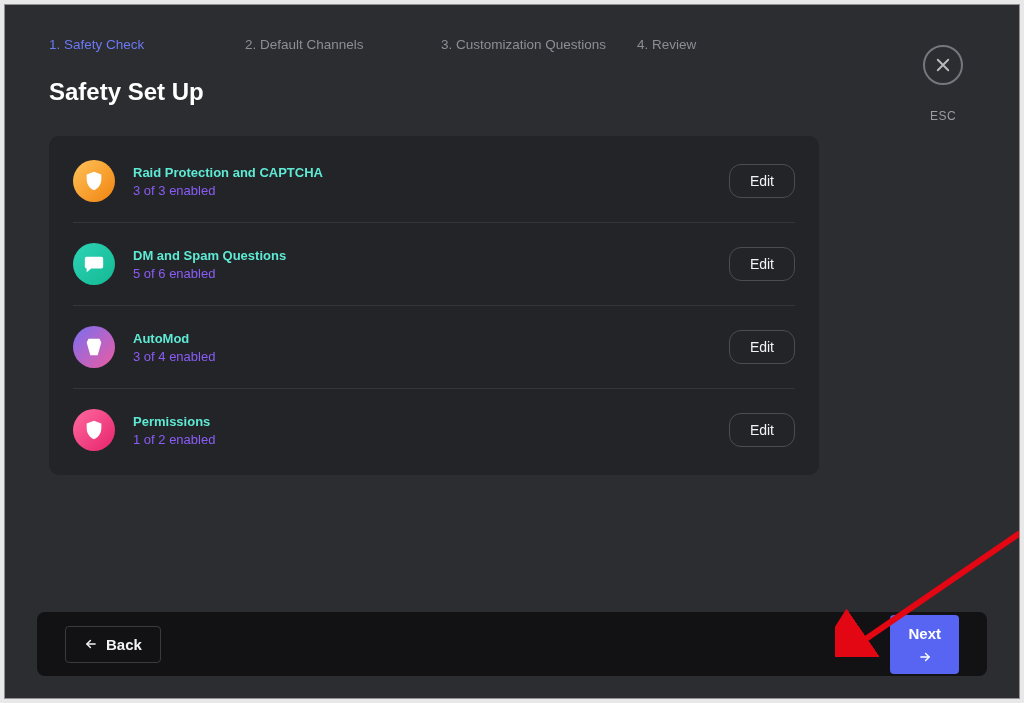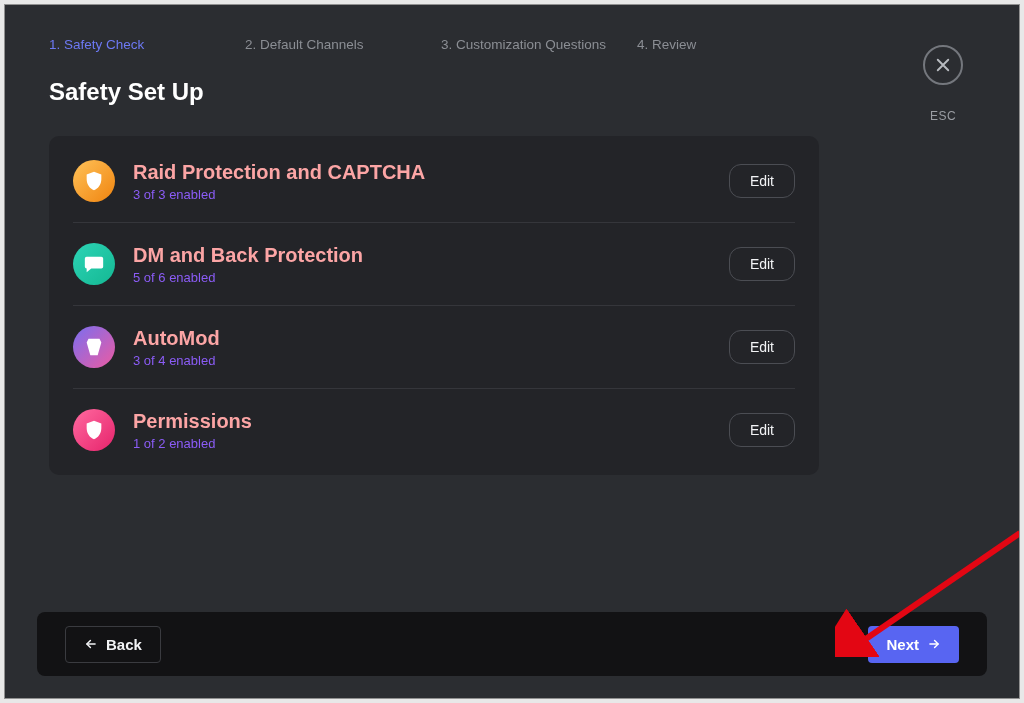--- a/index.html
+++ b/index.html
@@ -85,21 +85,21 @@
   }
   .row + .row { border-top: 1px solid #35363b; }
   .icon-circle {
     width: 42px; height: 42px;
     border-radius: 50%;
     display: flex; align-items: center; justify-content: center;
     flex: 0 0 42px;
   }
   .icon-circle svg { width: 22px; height: 22px; fill: #fff; }
   .row-text { flex: 1; display: flex; flex-direction: column; gap: 3px; }
-  .row-title { font-size: 20px; font-weight: 700; color: #fca5a5; }
+  .row-title { font-size: 13px; font-weight: 700; color: #5eead4; }
   .row-sub { font-size: 13px; color: #8b5cf6; }
   .edit-btn {
     background: transparent;
     color: #f2f3f5;
     border: 1px solid #4b4d53;
     border-radius: 12px;
     padding: 8px 20px;
     font-size: 14px;
     font-weight: 500;
     cursor: pointer;
@@ -128,21 +128,21 @@
   }
   .next-btn {
     background: #5865f2;
     color: #ffffff;
     border: none;
     border-radius: 4px;
     padding: 10px 18px;
     font-size: 15px;
     font-weight: 600;
     cursor: pointer;
-    display: flex; align-items: center; gap: 8px;
+    display: flex; align-items: center; gap: 8px; flex-direction: column;
   }
   .arrow-annotation {
     position: absolute;
     top: 522px;
     left: 830px;
     width: 190px;
     height: 130px;
     pointer-events: none;
   }
   
@@ -193,21 +193,21 @@
         <button class="edit-btn">Edit</button>
       </div>
 
       <div class="row">
         <div class="icon-circle g-teal">
           <svg viewBox="0 0 24 24">
               <path d="M4 4h16a2 2 0 012 2v9a2 2 0 01-2 2H9l-5 4v-4a2 2 0 01-2-2V6a2 2 0 012-2z"></path>
             </svg>
         </div>
         <div class="row-text">
-          <span class="row-title">DM and Back Protection</span>
+          <span class="row-title">DM and Spam Questions</span>
           <span class="row-sub">5 of 6 enabled</span>
         </div>
         <button class="edit-btn">Edit</button>
       </div>
 
       <div class="row">
         <div class="icon-circle g-violet">
           <svg viewBox="0 0 24 24">
               <path d="M6 3h12l2 4-4 14H8L4 7l2-4zm2 5h8v2H8V8zm0 4h8v2H8v-2z"></path>
             </svg>

